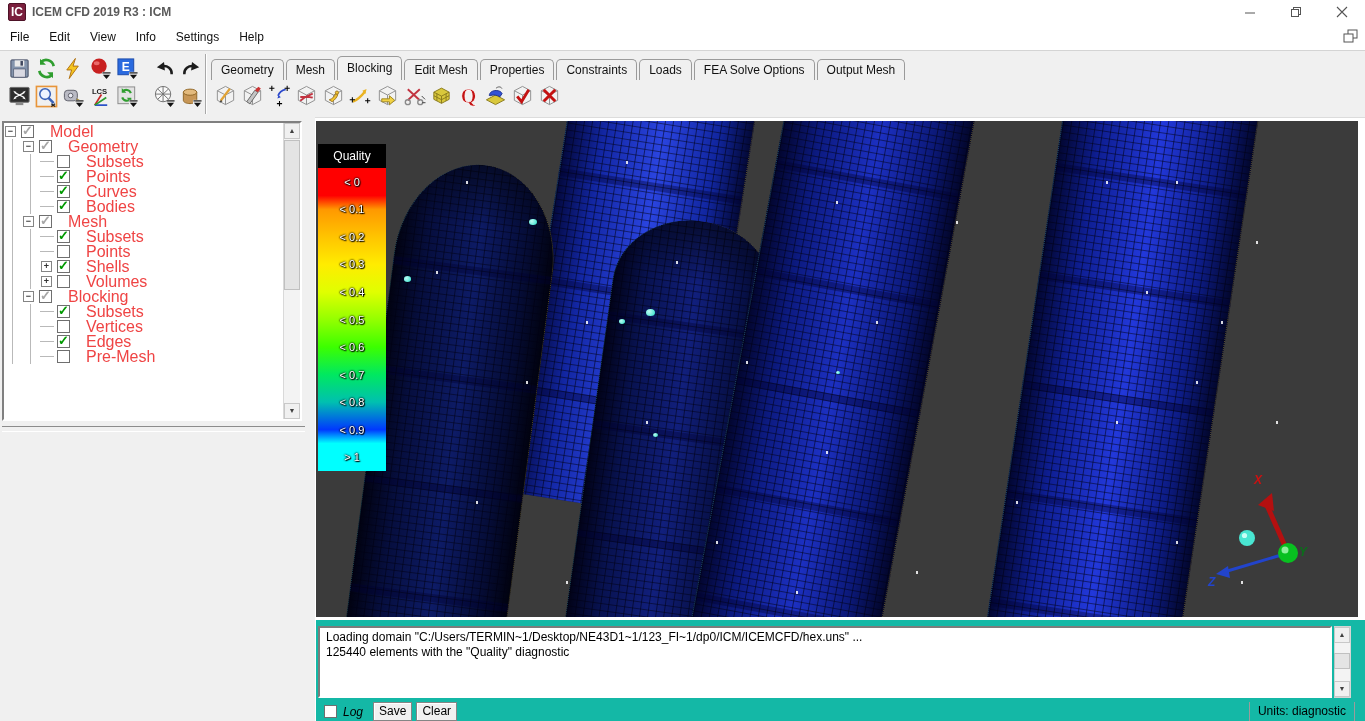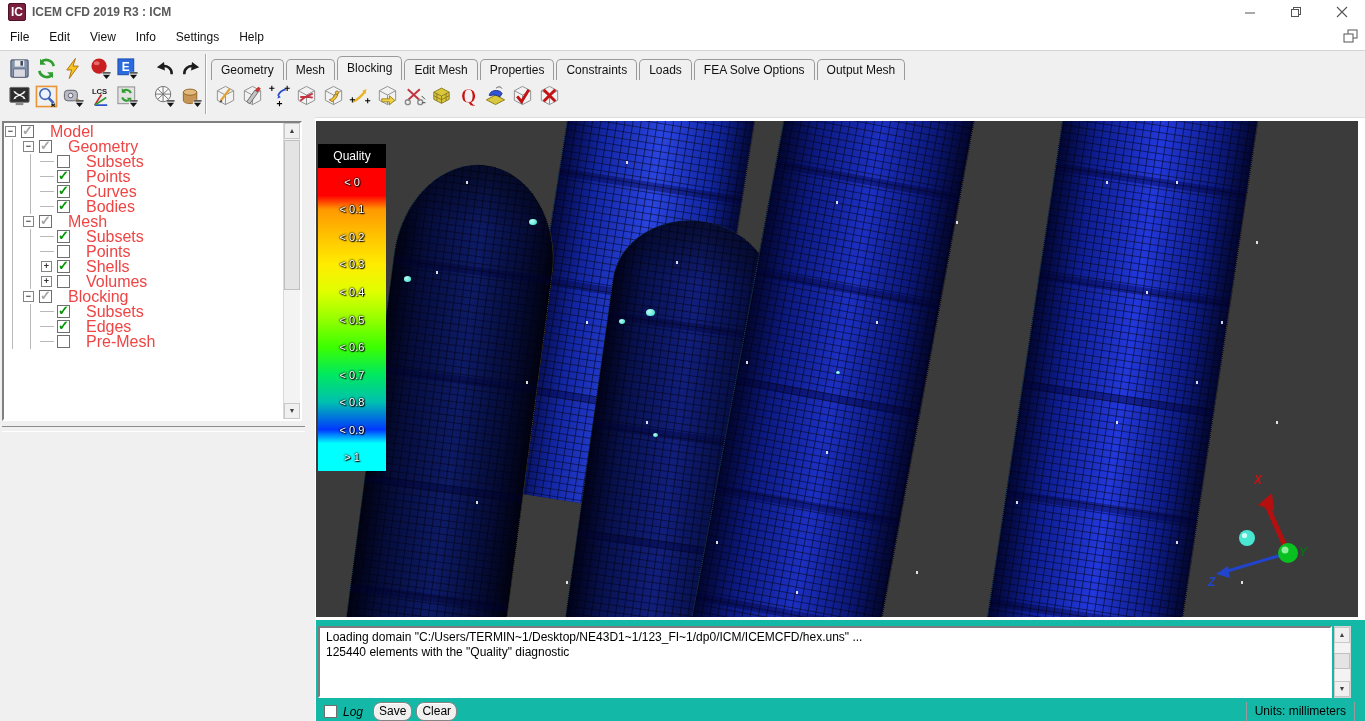--- a/index.html
+++ b/index.html
@@ -82,21 +82,21 @@
   .msgbox{position:absolute;left:2px;top:6px;width:1014px;height:72px;background:#fff;
           border:2px solid;border-color:#7c7c7c #fff #fff #7c7c7c;box-sizing:border-box;
           padding:2px 6px;overflow:hidden;}
   .msgbox p{margin:0;font-size:12px;line-height:15px;color:#000;}
   .msgscroll{position:absolute;left:1018px;top:6px;width:17px;height:72px;background:#f3f3f3;
              border:1px solid #d5d5d5;box-sizing:border-box;}
   .bottomrow{position:absolute;left:8px;top:82px;display:flex;align-items:center;height:19px;}
   .logcbx{width:13px;height:13px;background:#fff;border:1px solid #6f6f6f;box-sizing:border-box;}
   .loglabel{font-size:12px;margin:0 10px 0 6px;font-style:italic;}
   .btn{height:19px;padding:0 5px;font-size:12px;background:#f0f0f0;border:1px solid #858585;
-       border-radius:8px;margin-right:4px;line-height:17px;box-shadow:inset 1px 1px 0 #fff;
+       border-radius:0;margin-right:4px;line-height:17px;box-shadow:inset 1px 1px 0 #fff;
        font-family:"Liberation Sans",sans-serif;}
   .units{position:absolute;right:10px;top:82px;height:19px;line-height:19px;font-size:12px;
          padding:0 8px;border-left:1px solid #9b9b9b;border-right:1px solid #9b9b9b;}
 </style>
 </head>
 <body>
 
 <div class="titlebar">
   <div class="appicon">IC</div>
   <div class="apptitle">ICEM CFD 2019 R3 : ICM</div>
@@ -493,20 +493,29 @@
         <div class="trow">
           <span class="guide"></span>
           <span class="guide"></span>
           <span class="slot">
             <span class="hstub"></span>
           </span>
           <span class="cbx">
             <span class="mark" style="color: rgb(0, 153, 0);">✓</span>
           </span>
           <span class="tlabel">Subsets</span>
+        </div>
+        <div class="trow">
+          <span class="guide"></span>
+          <span class="guide"></span>
+          <span class="slot">
+            <span class="hstub"></span>
+          </span>
+          <span class="cbx"></span>
+          <span class="tlabel">Vertices</span>
         </div>
         <div class="trow">
           <span class="guide"></span>
           <span class="guide"></span>
           <span class="slot">
             <span class="hstub"></span>
           </span>
           <span class="cbx">
             <span class="mark" style="color: rgb(0, 153, 0);">✓</span>
           </span>
@@ -615,14 +624,14 @@
     <div class="sbtn" style="top:0;left:-1px;">▲</div>
     <div class="sthumb" style="top:26px;height:16px;left:-1px;"></div>
     <div class="sbtn" style="bottom:0;left:-1px;">▼</div>
   </div>
   <div class="bottomrow">
     <div class="logcbx"></div>
     <span class="loglabel">Log</span>
     <button class="btn">Save</button>
     <button class="btn">Clear</button>
   </div>
-  <div class="units">Units: millimeters</div>
+  <div class="units">Units: diagnostic</div>
 </div>
 
 </body></html>

